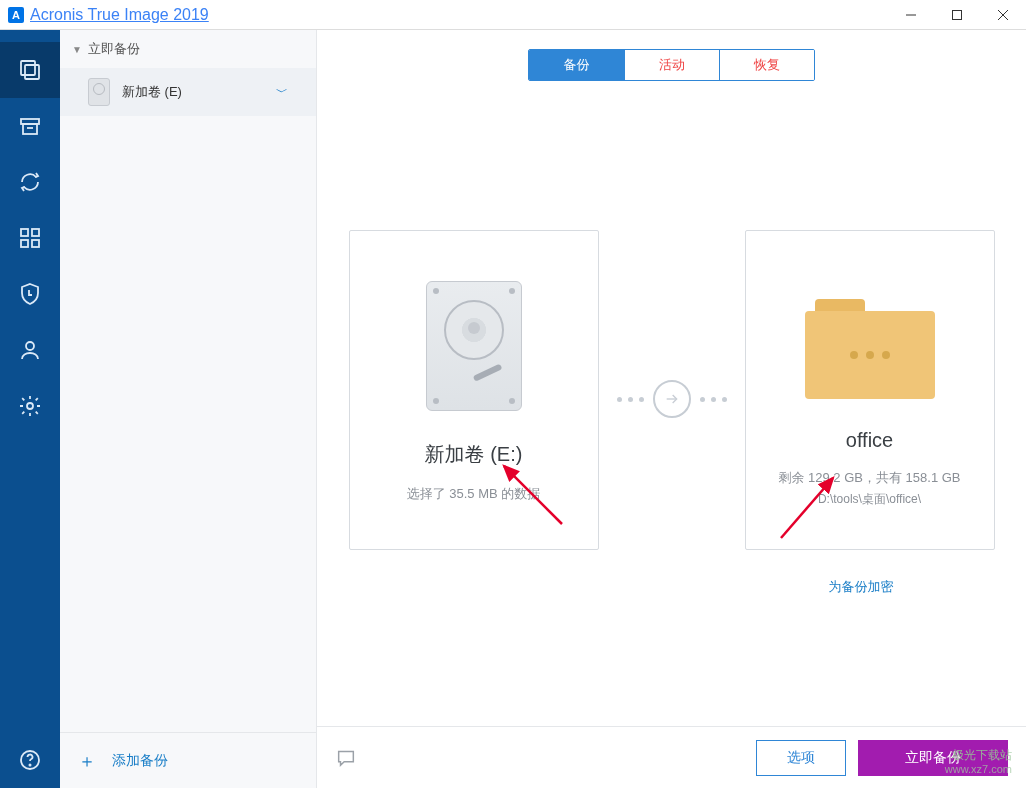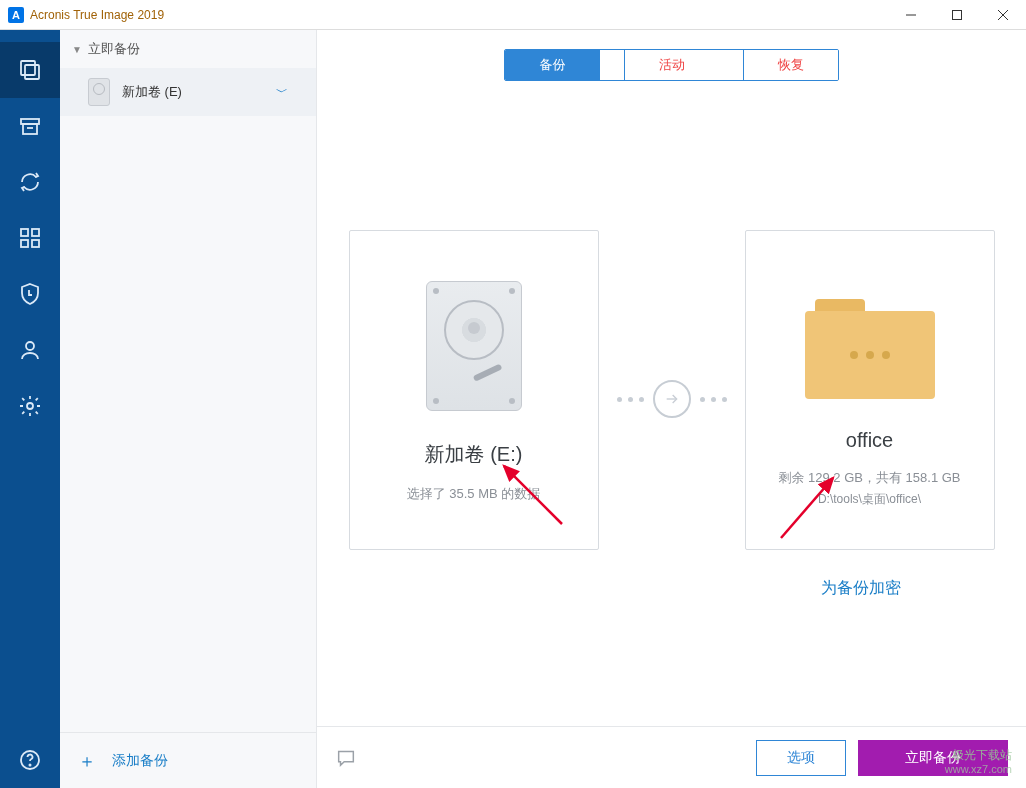--- a/index.html
+++ b/index.html
@@ -1,21 +1,21 @@
 <!DOCTYPE html>
 <html><head>
 <meta charset="utf-8">
 <style>
 * { margin: 0; padding: 0; box-sizing: border-box; font-family: "Microsoft YaHei", "Segoe UI", sans-serif; }
 body { width: 1026px; height: 788px; background: #fff; overflow: hidden; position: relative; }
 
 
 .titlebar { height: 30px; display: flex; align-items: center; border-bottom: 1px solid #ddd; background: #fff; }
 .titlebar .app-icon { width: 16px; height: 16px; background: #0073e6; color: #fff; font-size: 11px; font-weight: bold; display: flex; align-items: center; justify-content: center; margin: 0 6px 0 8px; border-radius: 2px; }
-.titlebar .title { font-size: 12px; color: #a16207; flex: 1; }
+.titlebar .title { font-size: 16px; color: #3b82f6; flex: 1; text-decoration: underline; }
 .titlebar .win-controls { display: flex; }
 .titlebar .win-btn { width: 46px; height: 30px; display: flex; align-items: center; justify-content: center; color: #333; }
 .titlebar .win-btn svg { width: 10px; height: 10px; }
 
 
 .main { display: flex; height: 758px; }
 
 
 .nav { width: 60px; background: #0b4f8f; display: flex; flex-direction: column; align-items: center; padding-top: 12px; }
 .nav .nav-item { width: 60px; height: 56px; display: flex; align-items: center; justify-content: center; position: relative; cursor: pointer; }
@@ -35,21 +35,21 @@
 .listpanel .backup-item .chev { color: #0b74c5; font-size: 12px; }
 .listpanel .list-spacer { flex: 1; }
 .listpanel .add-backup { height: 56px; display: flex; align-items: center; padding: 0 18px; color: #1a7ec7; font-size: 14px; cursor: pointer; border-top: 1px solid #e5e7ea; }
 .listpanel .add-backup .plus { font-size: 18px; margin-right: 16px; font-weight: 300; }
 
 
 .content { flex: 1; display: flex; flex-direction: column; position: relative; }
 
 
 .tabs { height: 70px; display: flex; align-items: center; justify-content: center; }
-.tabs .tab-group { display: flex; border: 1px solid #2f86d6; border-radius: 2px; overflow: hidden; gap: 24px; }
+.tabs .tab-group { display: flex; border: 1px solid #2f86d6; border-radius: 2px; overflow: hidden; }
 .tabs .tab { width: 95px; height: 30px; display: flex; align-items: center; justify-content: center; font-size: 13px; color: #ef4444; cursor: pointer; background: #fff; }
 .tabs .tab + .tab { border-left: 1px solid #2f86d6; }
 .tabs .tab.active { background: #2f86d6; color: #fff; }
 
 
 .cards-row { flex: 1; display: flex; align-items: flex-start; justify-content: center; gap: 8px; padding-top: 130px; position: relative; }
 .card { width: 250px; height: 320px; border: 1px solid #d7dbe0; border-radius: 2px; display: flex; flex-direction: column; align-items: center; padding-top: 50px; position: relative; cursor: pointer; }
 .card .card-title { font-size: 20px; color: #3a3f44; margin-top: 30px; }
 .card .card-sub { font-size: 13px; color: #8a8f96; margin-top: 17px; }
 .card .card-sub2 { font-size: 12px; color: #8a8f96; margin-top: 4px; }
@@ -70,21 +70,21 @@
 .folder-icon .dots { position: absolute; top: 52px; left: 50%; transform: translateX(-50%); display: flex; gap: 8px; }
 .folder-icon .dots span { width: 8px; height: 8px; background: #d6a84d; border-radius: 50%; }
 
 
 .arrow-connector { width: 130px; display: flex; align-items: center; justify-content: center; margin-top: 150px; position: relative; }
 .arrow-connector .dot { width: 5px; height: 5px; background: #c7cdd4; border-radius: 50%; margin: 0 3px; }
 .arrow-connector .circle { width: 38px; height: 38px; border: 2px solid #c7cdd4; border-radius: 50%; display: flex; align-items: center; justify-content: center; margin: 0 6px; }
 .arrow-connector .circle svg { width: 16px; height: 16px; stroke: #c7cdd4; fill: none; stroke-width: 2; }
 
 
-.encrypt-link { position: absolute; right: 40px; top: 548px; font-size: 16px; color: #1a7ec7; cursor: pointer; width: 250px; text-align: center; }
+.encrypt-link { position: absolute; right: 40px; top: 548px; font-size: 13px; color: #1a7ec7; cursor: pointer; width: 250px; text-align: center; }
 
 
 .red-arrow { position: absolute; pointer-events: none; }
 .red-arrow svg { overflow: visible; }
 
 
 .bottombar { height: 62px; border-top: 1px solid #e5e7ea; display: flex; align-items: center; padding: 0 18px; }
 .bottombar .comment-icon { width: 22px; height: 22px; cursor: pointer; }
 .bottombar .comment-icon svg { width: 22px; height: 22px; stroke: #9ba1a8; fill: none; stroke-width: 1.6; }
 .bottombar .spacer { flex: 1; }

